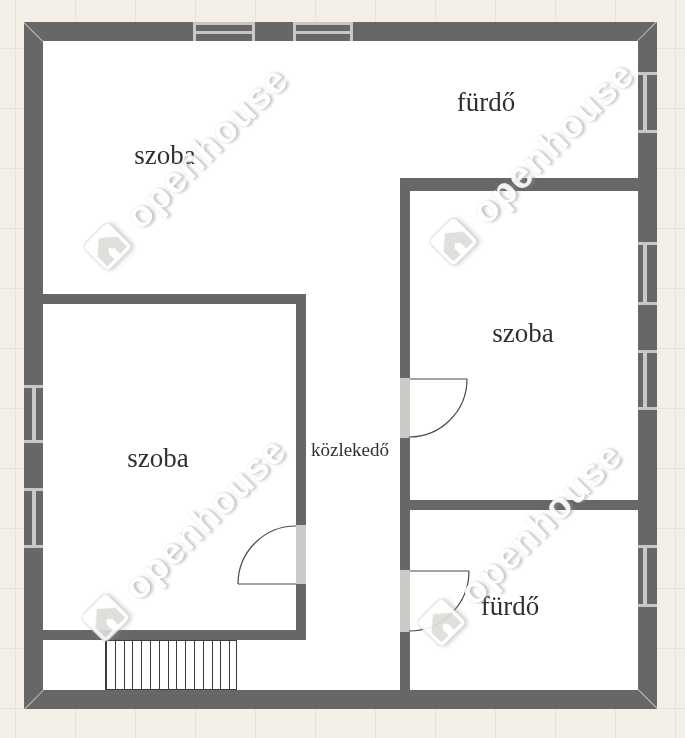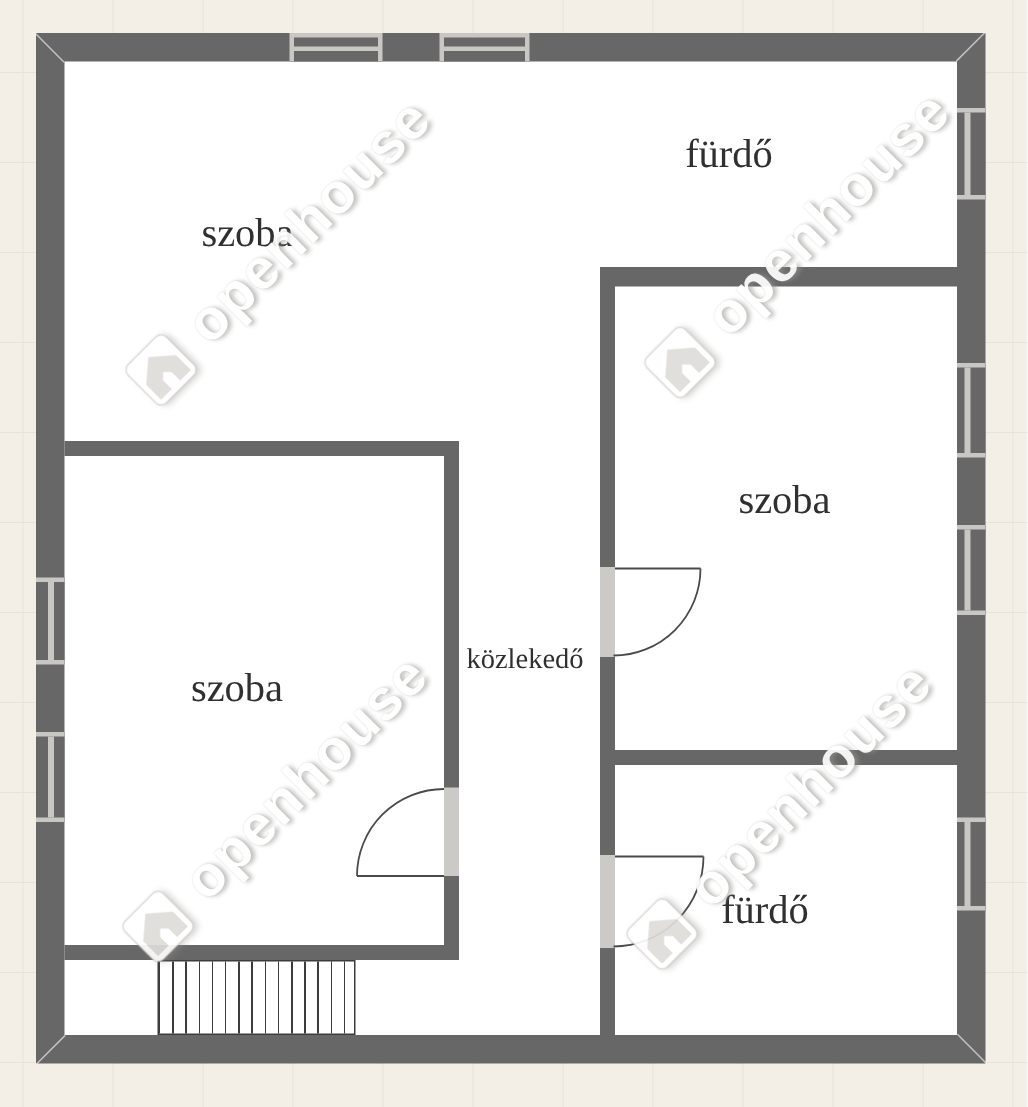--- a/index.html
+++ b/index.html
@@ -154,21 +154,21 @@
       <path d="M469,571 A60,60 0 0 1 409,631"></path>
     </g>
   </svg>
 
   <div class="abs stairs"></div>
 
   <div class="abs room-label" style="left:165px;top:141px">szoba</div>
   <div class="abs room-label" style="left:486px;top:88px">fürdő</div>
   <div class="abs room-label" style="left:523px;top:319px">szoba</div>
   <div class="abs room-label" style="left:158px;top:444px">szoba</div>
-  <div class="abs room-label small" style="left:350px;top:430px">közlekedő</div>
+  <div class="abs room-label small" style="left:350px;top:440px">közlekedő</div>
   <div class="abs room-label" style="left:510px;top:592px">fürdő</div>
 
   <div class="abs wm" style="left:48px;top:136px">
     <svg class="wm-logo" width="52" height="52" viewBox="0 0 52 52">
       <rect x="8" y="8" width="36" height="36" rx="5" fill="#ffffff" stroke="rgba(190,187,182,.55)"></rect>
       <path d="M26,14 L40,26 V40 H30 V32 L26,28 L22,32 V40 H12 V26 Z" fill="rgba(196,193,188,.55)"></path>
     </svg>
     <span class="wm-text">openhouse</span>
   </div>
   <div class="abs wm" style="left:394px;top:131px">

